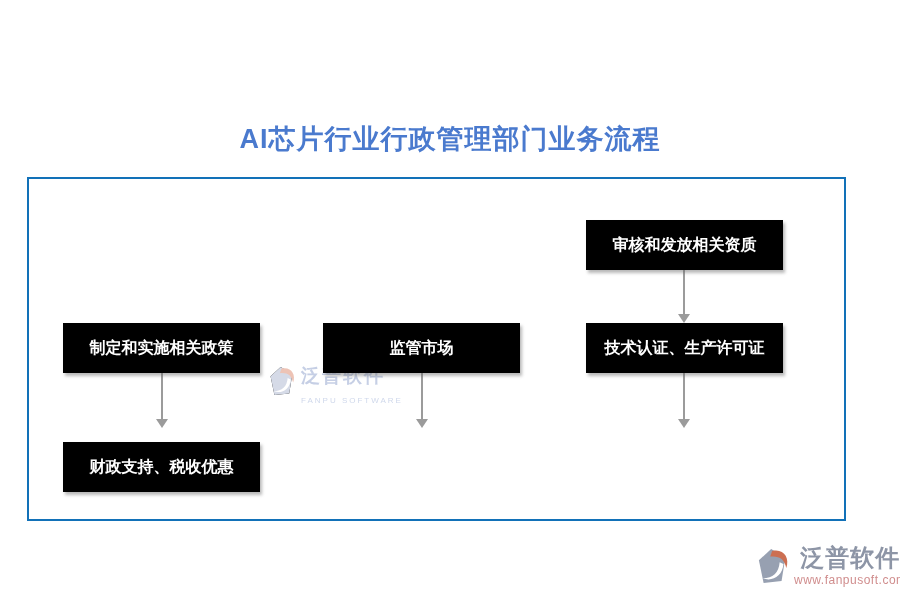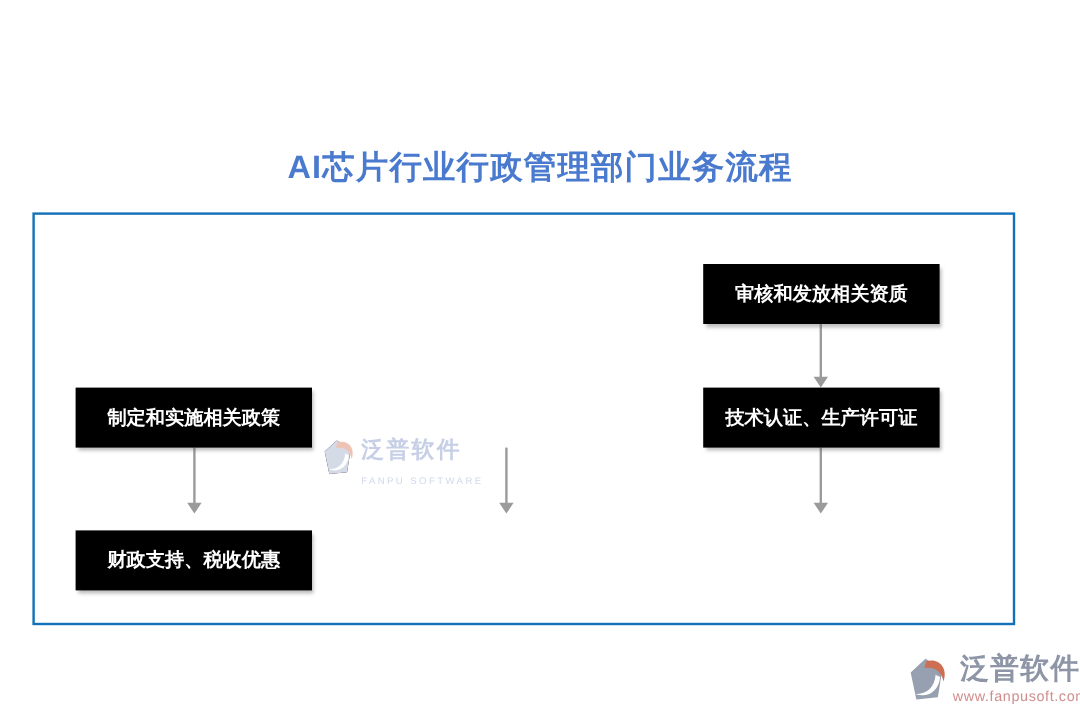--- a/index.html
+++ b/index.html
@@ -101,20 +101,21 @@
         </svg>
       </span>
       <span class="wm-text">
         <span class="wm-cn">泛普软件</span>
         <span class="wm-en">FANPU SOFTWARE</span>
       </span>
     </div>
 
     <div class="box c3 r1">审核和发放相关资质</div>
     <div class="box c1 r2">制定和实施相关政策</div>
+    <div class="box c2 r2">监管市场</div>
     <div class="box c3 r2">技术认证、生产许可证</div>
     <div class="box c1 r3">财政支持、税收优惠</div>
 
     <div class="arrow a-c3-1">
         <i class="shaft"></i>
         <i class="head"></i>
       </div>
     <div class="arrow a-c1-2">
         <i class="shaft"></i>
         <i class="head"></i>

